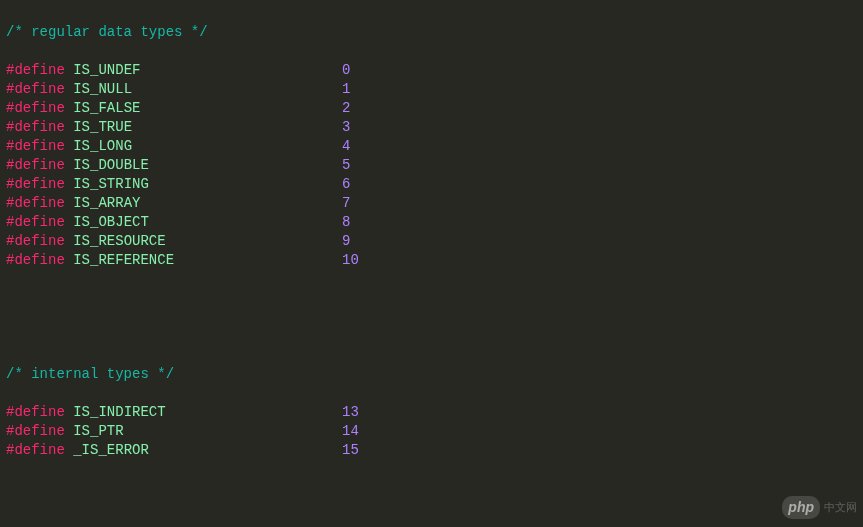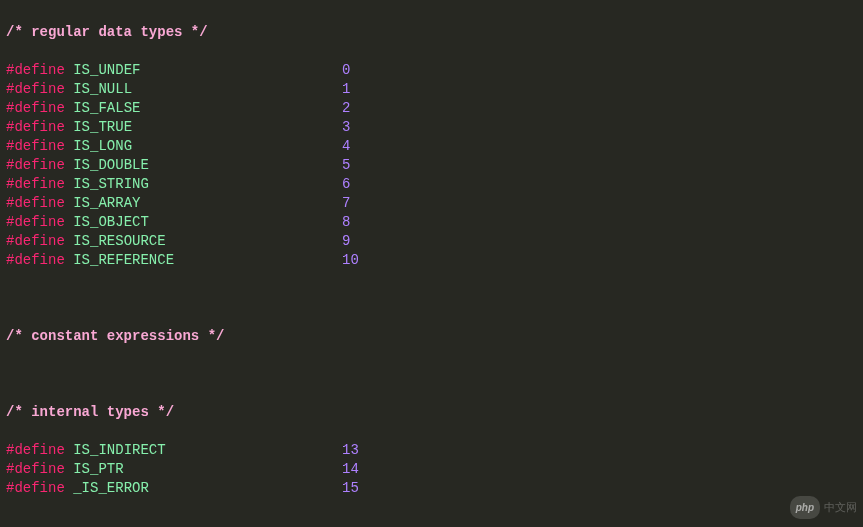--- a/index.html
+++ b/index.html
@@ -12,21 +12,21 @@
     color: #f8f8f2;
     width: 863px;
     height: 527px;
     overflow: hidden;
     position: relative;
   }
   .code-block {
     padding: 4px 6px;
     white-space: pre;
   }
-  .comment { color: #f9a8d4; font-weight: bold; }
+  .comment { color: #14b8a6; }
   .keyword { color: #f92672; text-align: right; }
   .identifier { color: #86efac; }
   .number { color: #ae81ff; }
   .line { display: block; }
   .watermark {
     position: absolute;
     right: 6px;
     bottom: 8px;
     font-family: Arial, sans-serif;
     color: rgba(255,255,255,0.25);
@@ -35,31 +35,30 @@
     align-items: center;
     gap: 4px;
   }
   .watermark .php-badge {
     background: rgba(255,255,255,0.15);
     color: rgba(255,255,255,0.55);
     padding: 2px 6px;
     border-radius: 10px;
     font-style: italic;
     font-weight: bold;
-    font-size: 10px;
+    font-size: 14px;
   }
 </style>
 </head>
 <body>
 
 <div class="code-block">
 <span class="line"><span class="comment">/* regular data types */</span></span>
 <span class="line"><span class="keyword">#define</span> <span class="identifier">IS_UNDEF</span>                        <span class="number">0</span></span><span class="line"><span class="keyword">#define</span> <span class="identifier">IS_NULL</span>                         <span class="number">1</span></span><span class="line"><span class="keyword">#define</span> <span class="identifier">IS_FALSE</span>                        <span class="number">2</span></span><span class="line"><span class="keyword">#define</span> <span class="identifier">IS_TRUE</span>                         <span class="number">3</span></span><span class="line"><span class="keyword">#define</span> <span class="identifier">IS_LONG</span>                         <span class="number">4</span></span><span class="line"><span class="keyword">#define</span> <span class="identifier">IS_DOUBLE</span>                       <span class="number">5</span></span><span class="line"><span class="keyword">#define</span> <span class="identifier">IS_STRING</span>                       <span class="number">6</span></span><span class="line"><span class="keyword">#define</span> <span class="identifier">IS_ARRAY</span>                        <span class="number">7</span></span><span class="line"><span class="keyword">#define</span> <span class="identifier">IS_OBJECT</span>                       <span class="number">8</span></span><span class="line"><span class="keyword">#define</span> <span class="identifier">IS_RESOURCE</span>                     <span class="number">9</span></span><span class="line"><span class="keyword">#define</span> <span class="identifier">IS_REFERENCE</span>                    <span class="number">10</span></span>
 <span class="line"> </span>
-<span class="line"><span class="comment">/* constant expressions */</span></span>
 <span class="line"> </span>
 <span class="line"><span class="comment">/* internal types */</span></span>
 <span class="line"><span class="keyword">#define</span> <span class="identifier">IS_INDIRECT</span>                     <span class="number">13</span></span><span class="line"><span class="keyword">#define</span> <span class="identifier">IS_PTR</span>                          <span class="number">14</span></span><span class="line"><span class="keyword">#define</span> <span class="identifier">_IS_ERROR</span>                       <span class="number">15</span></span>
 
 
 
 </div>
 
 <div class="watermark">
   <span class="php-badge">php</span>

